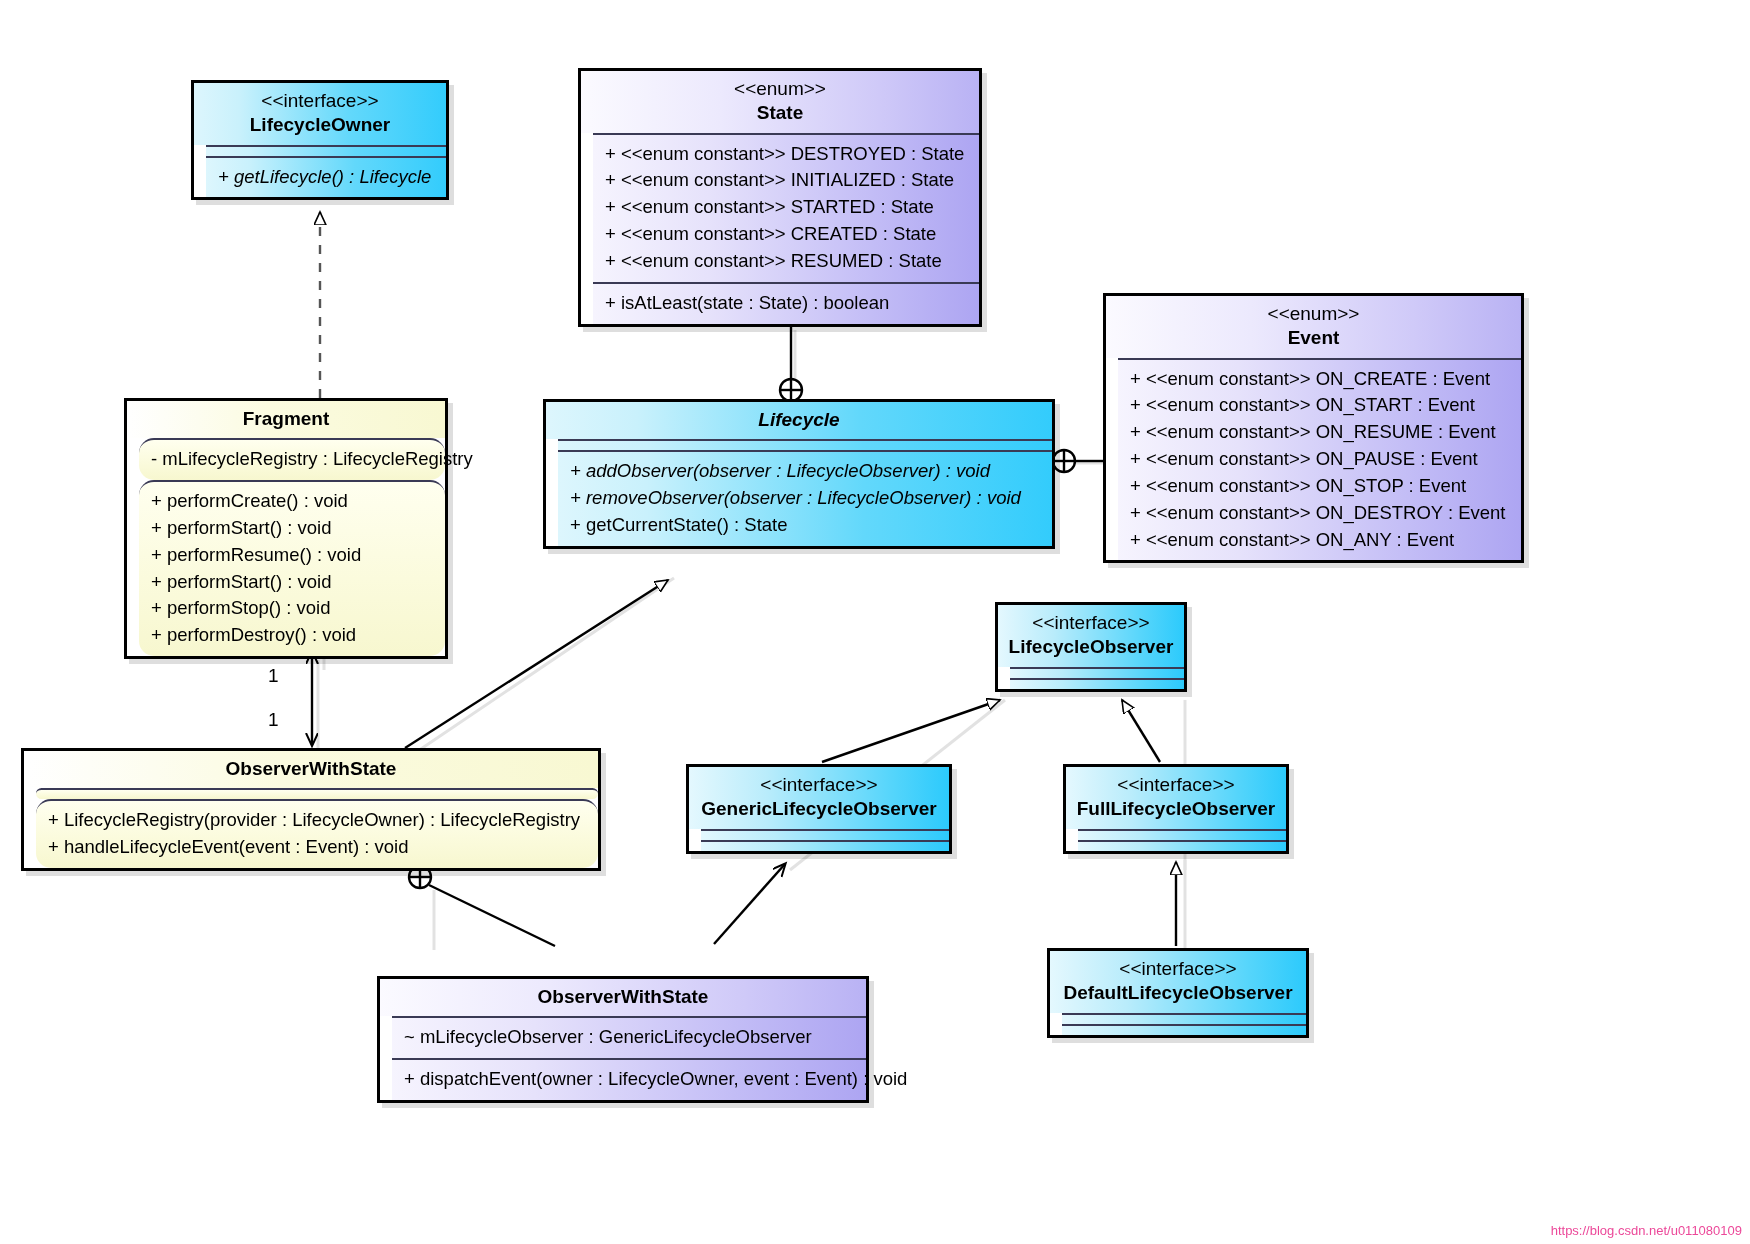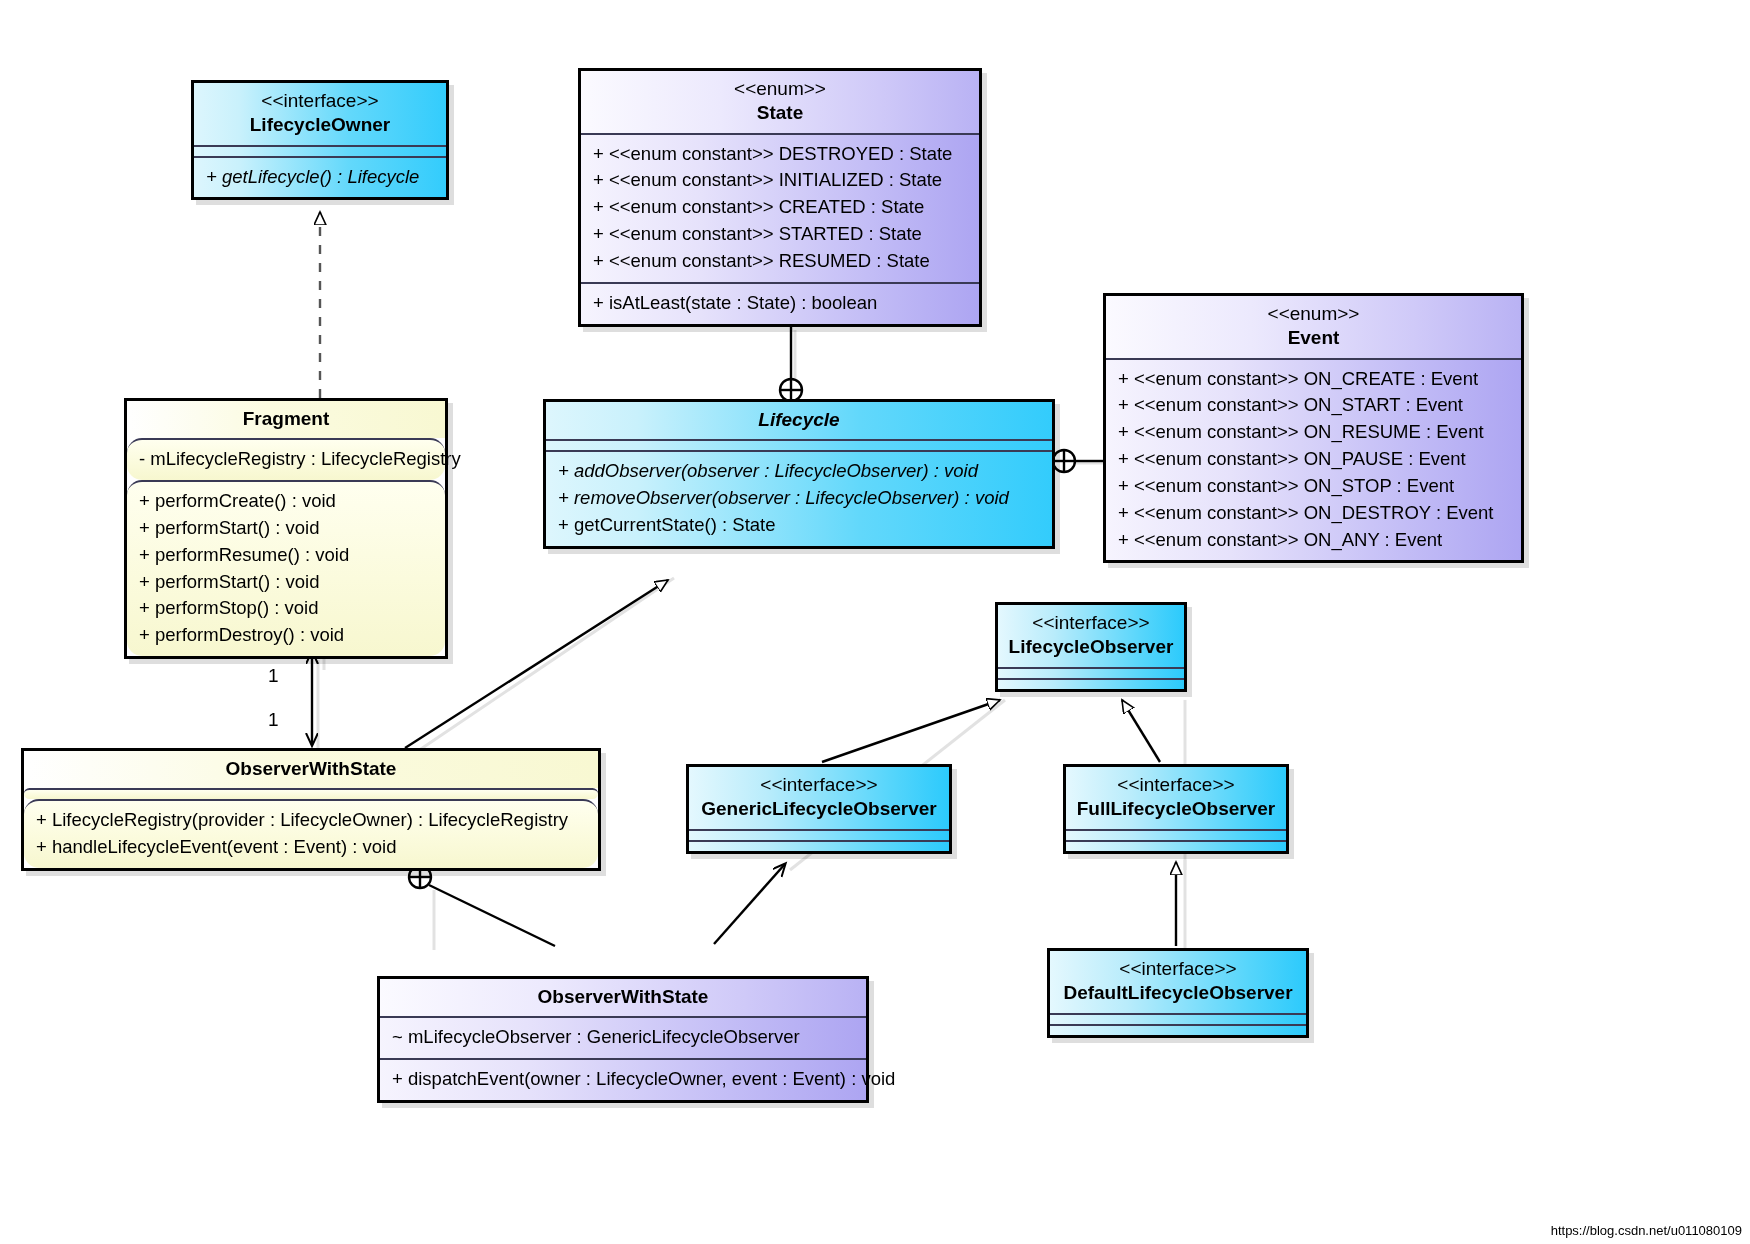--- a/index.html
+++ b/index.html
@@ -46,20 +46,21 @@
   .uml .cname {
     font-size: 19px;
     font-weight: bold;
     color: #000;
     white-space: nowrap;
   }
   .uml .cname.abstract { font-style: italic; }
   .uml .sect {
     border-top: 2px solid #3a3a55;
     padding: 6px 10px 7px 12px;
+    margin-left: 12px;
   }
   .uml .sect.empty { padding: 4px 10px; min-height: 11px; }
   .uml .row {
     font-size: 18.5px;
     line-height: 1.45;
     color: #000;
     white-space: nowrap;
   }
   .uml .row.it { font-style: italic; }
 
@@ -92,21 +93,21 @@
     z-index: 6;
   }
   #mult-top    { left: 268px; top: 665px; }
   #mult-bottom { left: 268px; top: 709px; }
 
   .watermark {
     position: absolute;
     right: 8px;
     bottom: 6px;
     font-size: 13px;
-    color: #000000;
+    color: #ec4899;
     white-space: nowrap;
     z-index: 20;
   }
 </style>
 </head>
 <body>
 
 <div id="canvas">
 
   <svg id="edges" viewBox="0 0 1750 1244" xmlns="http://www.w3.org/2000/svg">
@@ -194,22 +195,22 @@
   </div>
 
   <div class="uml" id="box-state">
     <div class="hdr sk-purple-h">
       <div class="stereo">&lt;&lt;enum&gt;&gt;</div>
       <div class="cname">State</div>
     </div>
     <div class="sect sk-purple">
       <div class="row">+ &lt;&lt;enum constant&gt;&gt; DESTROYED : State</div>
       <div class="row">+ &lt;&lt;enum constant&gt;&gt; INITIALIZED : State</div>
+      <div class="row">+ &lt;&lt;enum constant&gt;&gt; STARTED : State</div>
       <div class="row">+ &lt;&lt;enum constant&gt;&gt; CREATED : State</div>
-      <div class="row">+ &lt;&lt;enum constant&gt;&gt; STARTED : State</div>
       <div class="row">+ &lt;&lt;enum constant&gt;&gt; RESUMED : State</div>
     </div>
     <div class="sect sk-purple">
       <div class="row">+ isAtLeast(state : State) : boolean</div>
     </div>
   </div>
 
   <div class="uml" id="box-event">
     <div class="hdr sk-purple-h">
       <div class="stereo">&lt;&lt;enum&gt;&gt;</div>

